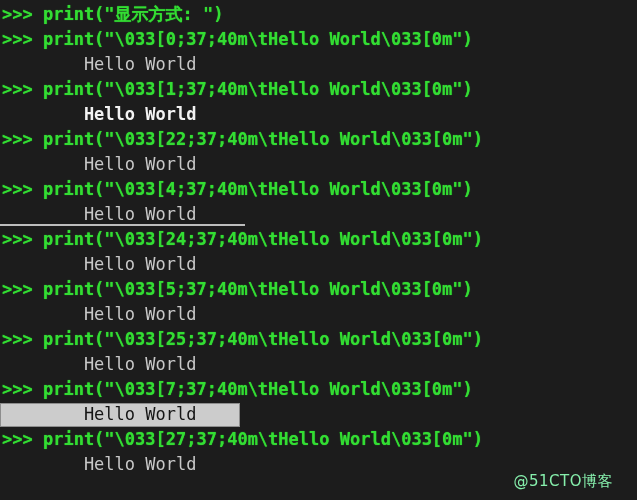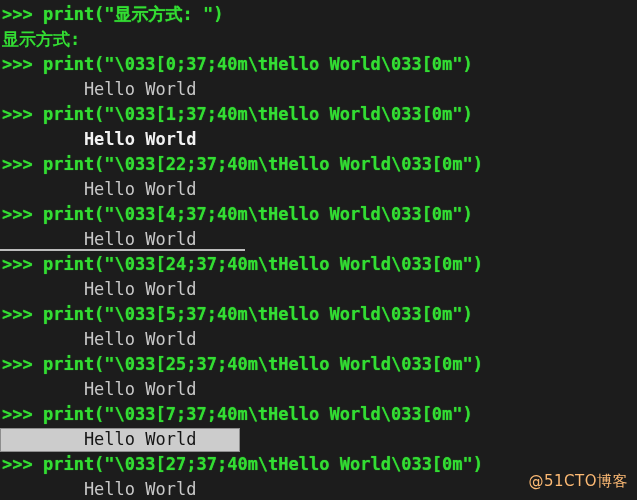--- a/index.html
+++ b/index.html
@@ -73,36 +73,35 @@
     border: 1px solid #8d8d8d;
     box-sizing: border-box;
   }
   .sgr-reverse .revtext {
     position: relative;
     z-index: 2;
     color: #151515;
   }
   .watermark {
     position: absolute;
-    right: 9px;
+    right: 24px;
     bottom: 6px;
-    color: #fdba74;
+    color: #86efac;
     font-family: "DejaVu Sans", "Liberation Sans", sans-serif;
     font-size: 15px;
     letter-spacing: 0.5px;
     user-select: none;
   }
 </style>
 </head>
 <body>
 
 <div id="terminal">
   <div id="lines">
       <div class="line code"><span>&gt;&gt;&gt; print("显示方式: ")</span></div>
-      <div class="line out-green"><span>显示方式:</span></div>
       <div class="line code"><span>&gt;&gt;&gt; print("\033[0;37;40m\tHello World\033[0m")</span></div>
       <div class="line out"><span>        Hello World</span></div>
       <div class="line code"><span>&gt;&gt;&gt; print("\033[1;37;40m\tHello World\033[0m")</span></div>
       <div class="line sgr-bold"><span>        Hello World</span></div>
       <div class="line code"><span>&gt;&gt;&gt; print("\033[22;37;40m\tHello World\033[0m")</span></div>
       <div class="line out"><span>        Hello World</span></div>
       <div class="line code"><span>&gt;&gt;&gt; print("\033[4;37;40m\tHello World\033[0m")</span></div>
       <div class="line sgr-underline"><span>        Hello World</span><span class="rule"></span></div>
       <div class="line code"><span>&gt;&gt;&gt; print("\033[24;37;40m\tHello World\033[0m")</span></div>
       <div class="line out"><span>        Hello World</span></div>

